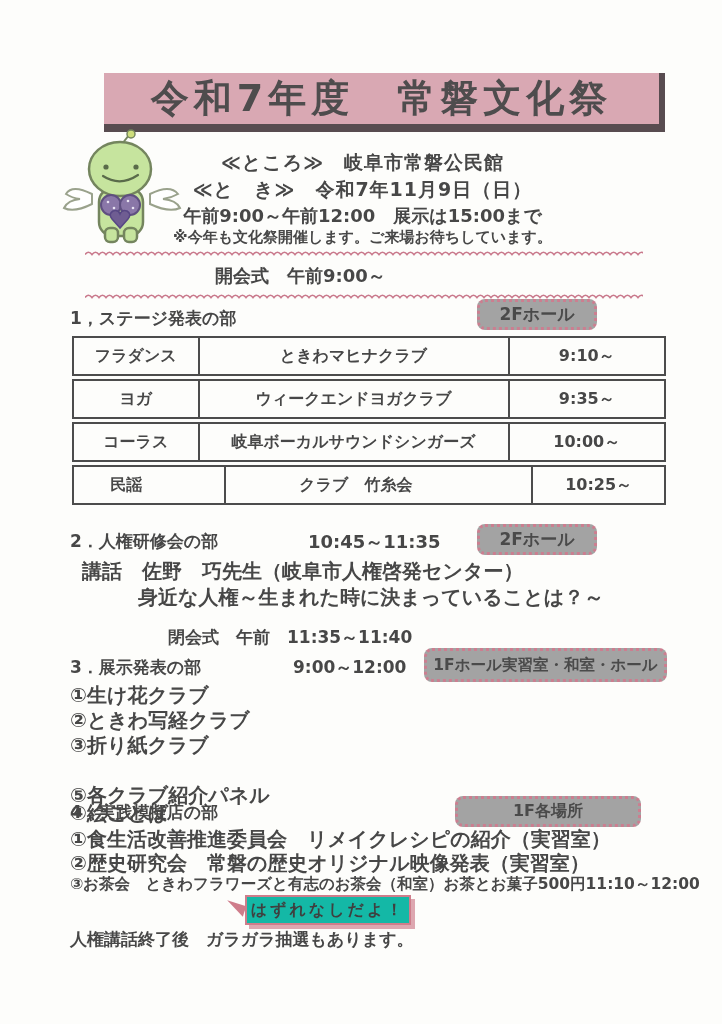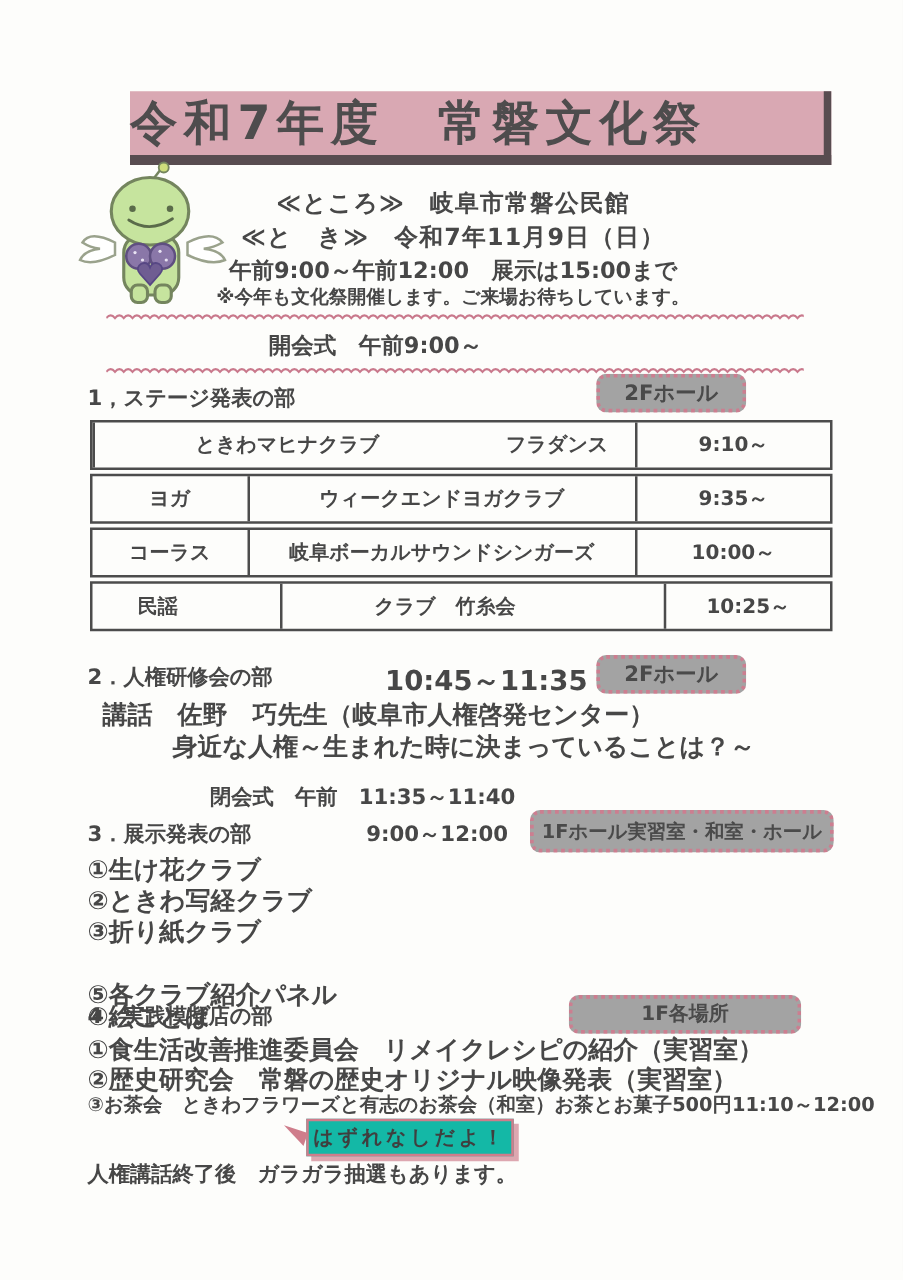--- a/index.html
+++ b/index.html
@@ -14,21 +14,21 @@
   }
   .page{position:absolute;left:0;top:0;width:722px;height:1024px;background:#fdfdfb;}
   .abs{position:absolute;white-space:nowrap;}
 
   
   .banner{
     left:104px;top:73px;width:555px;height:51px;
     background:#d9a8b3;
     border-right:6px solid #584c50;
     border-bottom:8px solid #584c50;
-    display:flex;align-items:center;justify-content:flex-start;
+    display:flex;align-items:center;justify-content:center;
   }
   .banner-text{font-size:38px;letter-spacing:5px;color:#4e4c4d;}
 
   
   .info-line{left:90px;width:545px;text-align:center;}
   .fs19{font-size:19px;letter-spacing:1px;}
   .fs18{font-size:18px;}
   .fs16{font-size:20px;}
   .fs15{font-size:15px;}
 
@@ -121,42 +121,42 @@
     </svg>
   <div class="abs fs18" style="left:215px;top:264px;">開会式　午前9:00～</div>
   <svg class="wave" style="top:291px;" width="558" height="9">
       <path d="M0 6.5 q 3.5 -4.5 7 0 q 3.5 -4.5 7 0 q 3.5 -4.5 7 0 q 3.5 -4.5 7 0 q 3.5 -4.5 7 0 q 3.5 -4.5 7 0 q 3.5 -4.5 7 0 q 3.5 -4.5 7 0 q 3.5 -4.5 7 0 q 3.5 -4.5 7 0 q 3.5 -4.5 7 0 q 3.5 -4.5 7 0 q 3.5 -4.5 7 0 q 3.5 -4.5 7 0 q 3.5 -4.5 7 0 q 3.5 -4.5 7 0 q 3.5 -4.5 7 0 q 3.5 -4.5 7 0 q 3.5 -4.5 7 0 q 3.5 -4.5 7 0 q 3.5 -4.5 7 0 q 3.5 -4.5 7 0 q 3.5 -4.5 7 0 q 3.5 -4.5 7 0 q 3.5 -4.5 7 0 q 3.5 -4.5 7 0 q 3.5 -4.5 7 0 q 3.5 -4.5 7 0 q 3.5 -4.5 7 0 q 3.5 -4.5 7 0 q 3.5 -4.5 7 0 q 3.5 -4.5 7 0 q 3.5 -4.5 7 0 q 3.5 -4.5 7 0 q 3.5 -4.5 7 0 q 3.5 -4.5 7 0 q 3.5 -4.5 7 0 q 3.5 -4.5 7 0 q 3.5 -4.5 7 0 q 3.5 -4.5 7 0 q 3.5 -4.5 7 0 q 3.5 -4.5 7 0 q 3.5 -4.5 7 0 q 3.5 -4.5 7 0 q 3.5 -4.5 7 0 q 3.5 -4.5 7 0 q 3.5 -4.5 7 0 q 3.5 -4.5 7 0 q 3.5 -4.5 7 0 q 3.5 -4.5 7 0 q 3.5 -4.5 7 0 q 3.5 -4.5 7 0 q 3.5 -4.5 7 0 q 3.5 -4.5 7 0 q 3.5 -4.5 7 0 q 3.5 -4.5 7 0 q 3.5 -4.5 7 0 q 3.5 -4.5 7 0 q 3.5 -4.5 7 0 q 3.5 -4.5 7 0 q 3.5 -4.5 7 0 q 3.5 -4.5 7 0 q 3.5 -4.5 7 0 q 3.5 -4.5 7 0 q 3.5 -4.5 7 0 q 3.5 -4.5 7 0 q 3.5 -4.5 7 0 q 3.5 -4.5 7 0 q 3.5 -4.5 7 0 q 3.5 -4.5 7 0 q 3.5 -4.5 7 0 q 3.5 -4.5 7 0 q 3.5 -4.5 7 0 q 3.5 -4.5 7 0 q 3.5 -4.5 7 0 q 3.5 -4.5 7 0 q 3.5 -4.5 7 0 q 3.5 -4.5 7 0 q 3.5 -4.5 7 0 q 3.5 -4.5 7 0" fill="none" stroke="#c9798c" stroke-width="1.7"></path>
     </svg>
 
   <div class="abs" style="left:70px;top:307px;font-size:17px;">1，ステージ発表の部</div>
   <div class="abs badge" style="left:477px;top:299px;width:120px;height:31px;font-size:17px;">2Fホール</div>
 
   <div class="trow" style="top:336px;">
+    <div class="tcell c1">フラダンス</div>
     <div class="tcell c2">ときわマヒナクラブ</div>
-    <div class="tcell c1">フラダンス</div>
     <div class="tcell c3">9:10～</div>
   </div>
   <div class="trow" style="top:379px;">
     <div class="tcell c1">ヨガ</div>
     <div class="tcell c2">ウィークエンドヨガクラブ</div>
     <div class="tcell c3">9:35～</div>
   </div>
   <div class="trow" style="top:422px;">
     <div class="tcell c1">コーラス</div>
     <div class="tcell c2">岐阜ボーカルサウンドシンガーズ</div>
     <div class="tcell c3">10:00～</div>
   </div>
   <div class="trow" style="top:465px;gap:45px;">
     <div class="tcell c1">民謡</div>
     <div class="tcell c2">クラブ　竹糸会</div>
     <div class="tcell c3">10:25～</div>
   </div>
 
   <div class="abs" style="left:70px;top:530px;font-size:17px;">2．人権研修会の部</div>
-  <div class="abs" style="left:308px;top:530px;font-size:22px;">10:45～11:35</div>
+  <div class="abs" style="left:308px;top:530px;font-size:18px;">10:45～11:35</div>
   <div class="abs badge" style="left:477px;top:524px;width:120px;height:31px;font-size:17px;">2Fホール</div>
   <div class="abs fs16" style="left:82px;top:558px;">講話　佐野　巧先生（岐阜市人権啓発センター）</div>
   <div class="abs fs16" style="left:138px;top:584px;">身近な人権～生まれた時に決まっていることは？～</div>
   <div class="abs fs17" style="left:158px;top:626px;font-size:17px;margin-left:10px;">閉会式　午前　11:35～11:40</div>
 
   <div class="abs" style="left:70px;top:656px;font-size:17px;">3．展示発表の部</div>
   <div class="abs" style="left:293px;top:656px;font-size:17px;">9:00～12:00</div>
   <div class="abs badge" style="left:424px;top:648px;width:243px;height:34px;font-size:15.5px;">1Fホール実習室・和室・ホール</div>
   <div class="abs fs16" style="left:70px;top:682px;">①生け花クラブ</div>
   <div class="abs fs16" style="left:70px;top:707px;">②ときわ写経クラブ</div>

